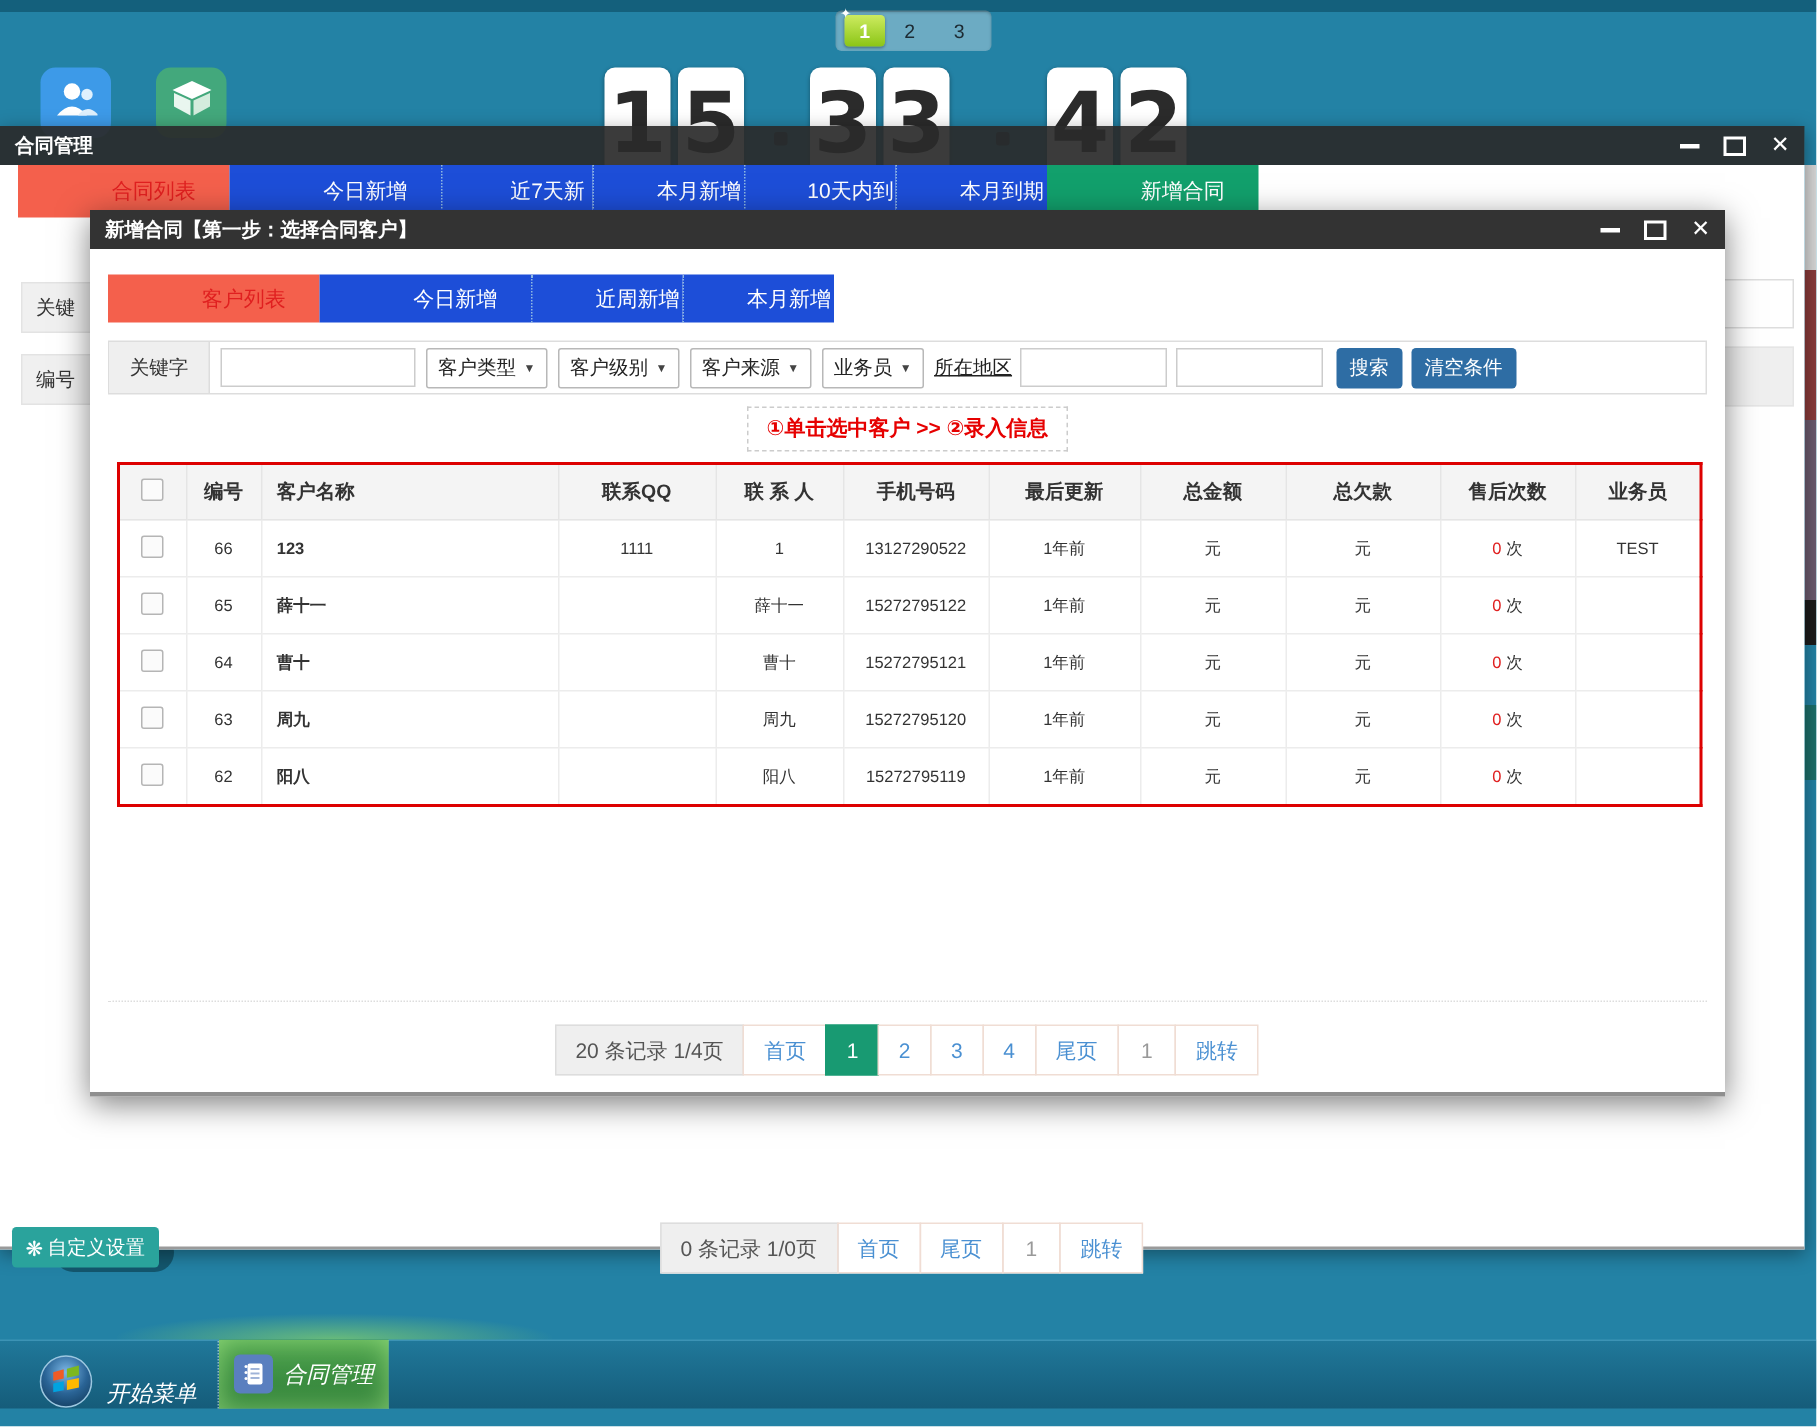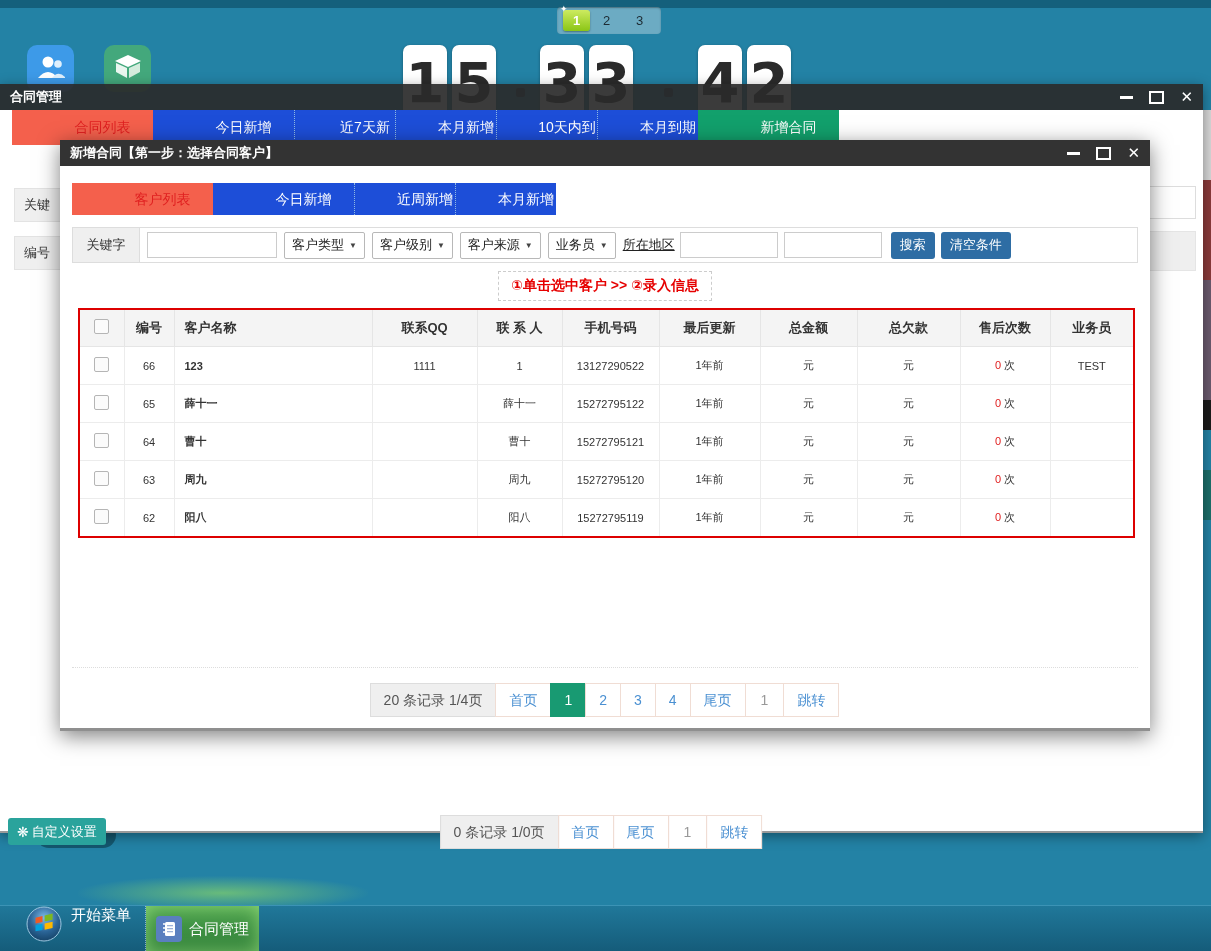--- a/index.html
+++ b/index.html
@@ -98,23 +98,23 @@
     border:1px solid #e5e5e5;text-align:center;}
   .cust-table td{height:35px;font-size:11px;color:#333;border:1px solid #ececec;text-align:center;
     background:#fff;overflow:hidden;white-space:nowrap;}
   .cust-table th.name-col,.cust-table td.name-col{text-align:left;padding-left:10px;}
   .cust-table td.name-col{font-weight:bold;}
   .red{color:#e02020;}
   .chk{display:inline-block;width:13px;height:13px;border:1px solid #b5b5b5;border-radius:2px;background:#fbfbfb;}
   .dotted-sep{position:absolute;top:527px;left:12px;right:12px;border-top:1px dotted #ddd;}
   .modal-pgn{position:absolute;top:543px;left:0;right:0;text-align:center;}
   
-  .taskbar{position:absolute;left:0;bottom:0;width:100%;height:46px;z-index:20;
+  .taskbar{position:absolute;left:0;bottom:12px;width:100%;height:46px;z-index:20;
     background:linear-gradient(180deg,#20789a,#155c7a);border-top:1px solid #3c93b5;
-    display:flex;align-items:flex-start;box-sizing:border-box;}
+    display:flex;align-items:flex-end;box-sizing:border-box;font-style:italic;}
   .start-orb{margin-left:26px;width:36px;height:36px;}
   .start-label{color:#fff;font-size:15px;margin-left:9px;}
   .tb-sep{align-self:stretch;border-left:1px dotted rgba(255,255,255,.5);margin-left:14px;}
   .task-item{width:113px;height:46px;display:flex;align-items:center;gap:7px;justify-content:center;
     background:linear-gradient(180deg,#4ea34e,#2f7f38);
     box-shadow:inset 0 0 18px rgba(190,255,150,.55);}
   .task-icon{width:26px;height:26px;border-radius:4px;background:#5a7fbf;display:flex;
     align-items:center;justify-content:center;}
   .task-label{color:#fff;font-size:15px;}
   .im-panel{position:absolute;right:8px;bottom:0;width:170px;height:54px;background:#fff;z-index:21;

